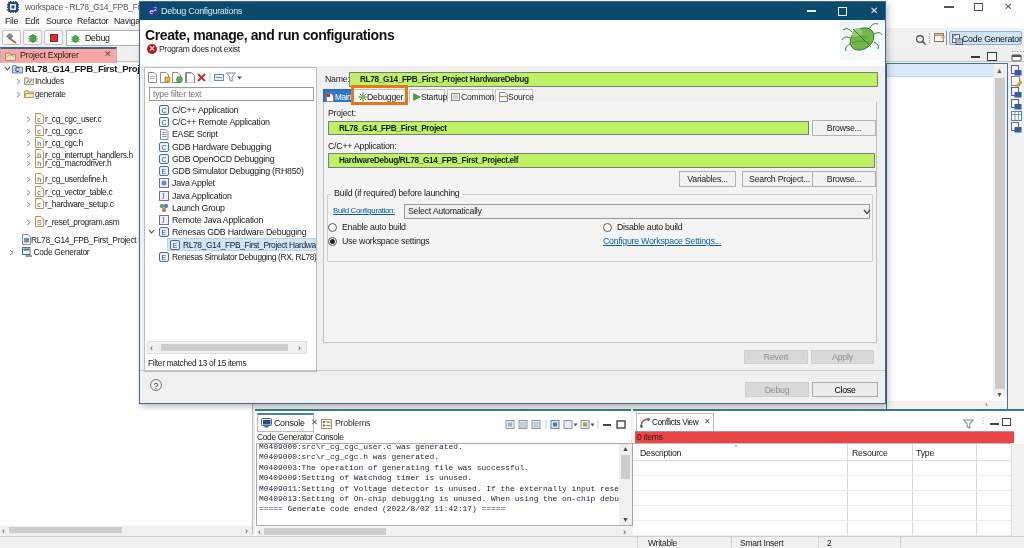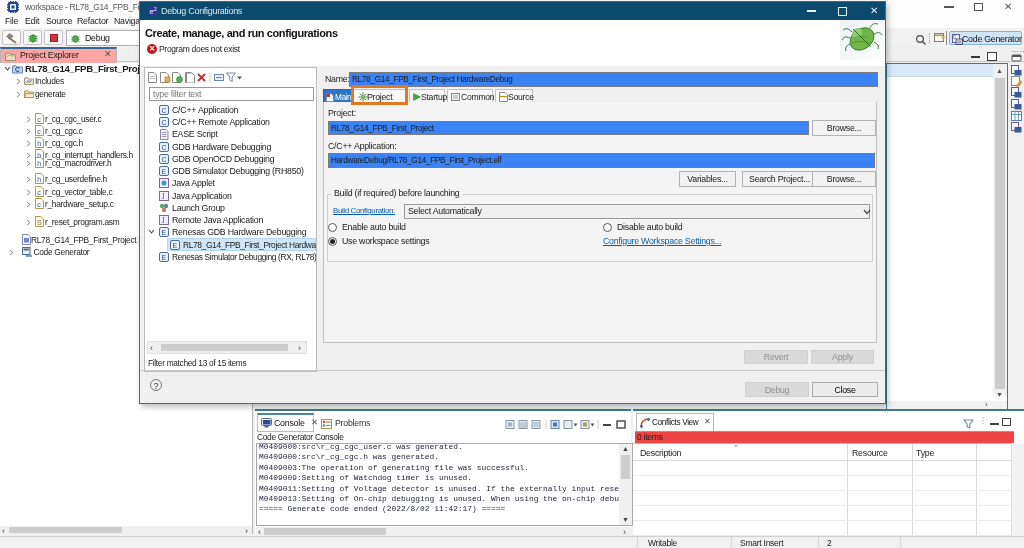--- a/index.html
+++ b/index.html
@@ -30,21 +30,21 @@
 #consolepanel { left:255px; top:409px; width:376px; height:127px; background:#fff; border-top:2px solid #3d7a8e; }
 #conflictspanel { left:633px; top:409px; width:391px; height:127px; background:#fff; border-top:2px solid #3d7a8e; }
 #statusbar { left:0; top:536px; width:1024px; height:12px; background:#f1f1f1; border-top:1px solid #cfcfcf; }
 
 #dialog { left:139px; top:1px; width:747px; height:403px; background:#f0f0f0; border:1px solid #43678c; box-shadow:2px 3px 6px rgba(0,0,0,0.25); }
 #dlgtitle { left:0; top:0; width:745px; height:18px; background:#0b4a6c; }
 #dlghead { left:0; top:18px; width:745px; height:46px; background:#fff; }
 #dlgleft { left:4px; top:65px; width:173px; height:305px; background:#fff; border:1px solid #bcbcbc; }
 .dtrow { position:absolute; left:0; width:170px; height:12px; line-height:12px; white-space:nowrap; }
 #dlgright { left:183px; top:100px; width:554px; height:241px; background:#f4f4f4; border:1px solid #c0c0c0; border-top:none; }
-.field { position:absolute; background:#3b82f6; border:1px solid #7c7c7c; line-height:13px; padding-left:2px; white-space:nowrap; overflow:hidden; font-size:8.2px !important; letter-spacing:-0.3px; }
+.field { position:absolute; background:#bef264; border:1px solid #7c7c7c; line-height:13px; padding-left:10px; white-space:nowrap; overflow:hidden; font-size:8.2px !important; letter-spacing:-0.3px;font-weight:bold; }
 .btn { position:absolute; background:#f2f2f2; border:1px solid #b2b2b2; text-align:center; color:#1a1a1a; white-space:nowrap; font-size:8.8px !important; }
 .btn.dis { color:#909090; border:1px solid #cfcfcf; background:#d9d9d9; }
 .rlink { color:#0860a8; text-decoration:underline; }
 .radio { position:absolute; width:9px; height:9px; border:1px solid #555; border-radius:50%; background:#fff; }
 .tab { position:absolute; top:87px; height:14px; background:#f8f8f8; border:1px solid #c2c2c2; line-height:13px; white-space:nowrap; }
 
 .sbtrack { position:absolute; background:#f0f0f0; }
 .sbthumb { position:absolute; background:#cdcdcd; }
 .sbarrow { position:absolute; color:#3a3a3a; font-size:9px; line-height:8px; font-family:"Liberation Sans",sans-serif; }
 </style>
@@ -455,21 +455,21 @@
           <circle cx="6" cy="6" r="5.5" fill="#2a3b8f"></circle>
           <text x="2.5" y="8.8" font-size="7.5" fill="#fff" font-family="Liberation Sans" font-style="italic">e</text>
           <text x="7" y="6" font-size="5" fill="#fff" font-family="Liberation Sans">2</text>
         </svg>
       <div class="abs" style="left:21px;top:3.5px;font-size:9px;letter-spacing:-0.3px;color:#d6e9f2">Debug Configurations</div>
       <div class="abs" style="left:667px;top:8px;width:9px;height:1.5px;background:#eaf2f8"></div>
       <div class="abs" style="left:698px;top:4.5px;width:9px;height:9px;border:1.5px solid #eaf2f8"></div>
       <div class="abs" style="left:730px;top:3px;font-size:10px;color:#e6f0f8">✕</div>
     </div>
     <div class="abs" id="dlghead">
-      <div class="abs" style="left:5px;top:7px;font-size:11px;letter-spacing:-0.4px;font-weight:bold;color:#111">Create, manage, and run configurations</div>
+      <div class="abs" style="left:5px;top:7px;font-size:14px;letter-spacing:-0.4px;font-weight:bold;color:#111">Create, manage, and run configurations</div>
       <div class="abs" style="left:7px;top:24px;width:10px;height:10px;border-radius:50%;background:#c01818;color:#fff;font-size:7.5px;text-align:center;line-height:10px;font-weight:bold">✕</div>
       <div class="abs" style="left:19px;top:24px;font-size:8.5px;letter-spacing:-0.3px;color:#222">Program does not exist</div>
       <div class="abs" style="left:700px;top:0px;width:45px;height:40px;background:linear-gradient(135deg,#eef2f6,#fbfcfd)">
         <svg width="45" height="40" viewBox="0 0 45 40">
           <g stroke="#2e7d32" stroke-width="1" fill="none">
             <path d="M12 12 C8 8 6 8 3 10"></path>
               <path d="M10 18 C5 16 4 17 2 20"></path>
               <path d="M10 24 C6 26 5 28 6 31"></path>
             <path d="M30 8 C32 4 34 3 38 4"></path>
               <path d="M34 14 C38 12 40 12 42 15"></path>
@@ -642,21 +642,21 @@
             <line x1="5" y1="0.5" x2="5" y2="2.5"></line>
             <line x1="5" y1="7.5" x2="5" y2="9.5"></line>
             <line x1="0.5" y1="5" x2="2.5" y2="5"></line>
             <line x1="7.5" y1="5" x2="9.5" y2="5"></line>
             <line x1="1.8" y1="1.8" x2="3.2" y2="3.2"></line>
             <line x1="6.8" y1="6.8" x2="8.2" y2="8.2"></line>
             <line x1="1.8" y1="8.2" x2="3.2" y2="6.8"></line>
             <line x1="6.8" y1="3.2" x2="8.2" y2="1.8"></line>
           </g>
         </svg>
-      <div class="abs" style="left:13px;top:1px;font-size:8.8px;letter-spacing:-0.3px">Project</div>
+      <div class="abs" style="left:13px;top:1px;font-size:8.8px;letter-spacing:-0.3px">Debugger</div>
     </div>
     <div class="tab" style="left:269px;width:36px">
       <svg style="position:absolute;left:3px;top:3px" width="8" height="8" viewBox="0 0 8 8">
           <path d="M0.5 0.5 L7.5 4 L0.5 7.5 Z" fill="#4aa43a" stroke="#2a7a1a" stroke-width="0.5"></path>
         </svg>
       <div class="abs" style="left:11px;top:0.5px;font-size:8.6px">Startup</div>
     </div>
     <div class="tab" style="left:307px;width:46px">
       <svg style="position:absolute;left:3px;top:3px" width="9" height="8" viewBox="0 0 9 8">
           <rect x="0.5" y="0.5" width="8" height="7" fill="#eee" stroke="#888"></rect>

